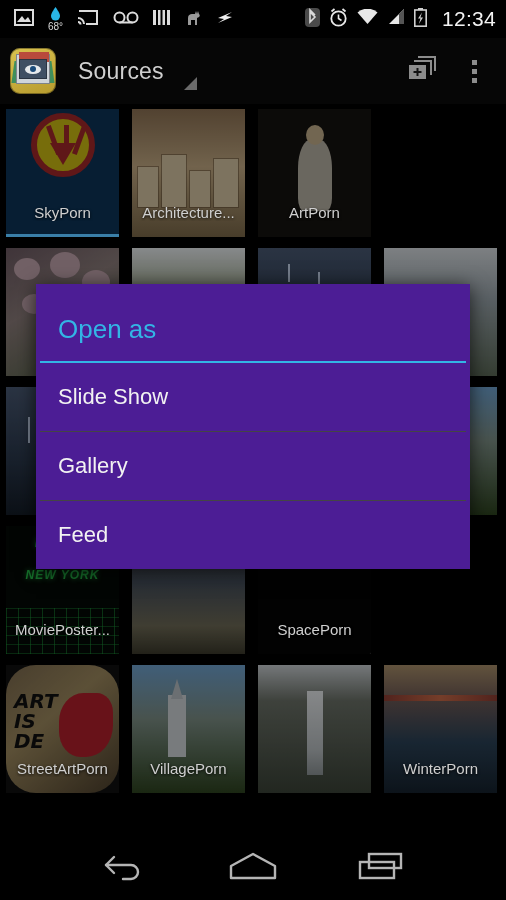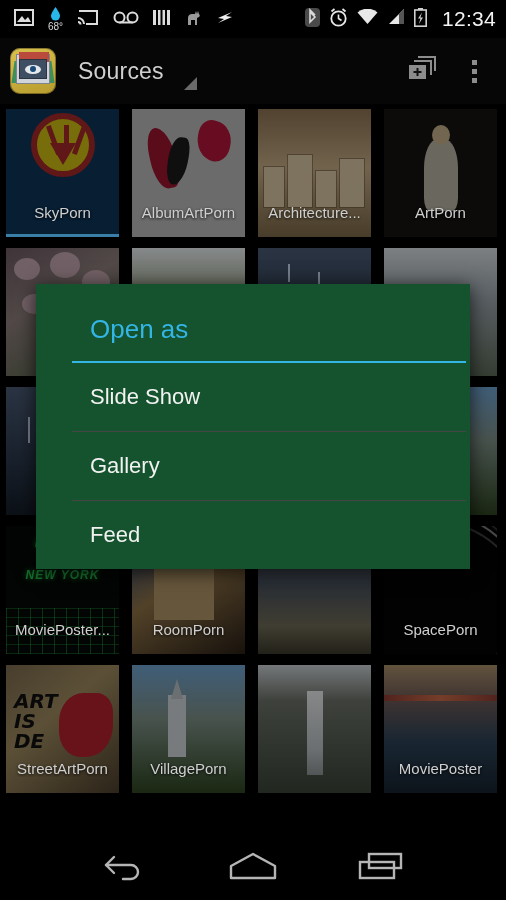--- a/index.html
+++ b/index.html
@@ -171,21 +171,21 @@
     position:absolute; left:22px; top:14px; width:60px; height:80px;
     background:#b09566; border-radius:30px 30px 0 0;
   }
   .t-sky { background:linear-gradient(180deg,#5d6673 0%,#47505c 45%,#6e6a56 78%,#3c3a2c 100%); }
   .t-space { background:#050505; }
   .t-space .ring {
     position:absolute; border:2px solid rgba(220,220,220,.55);
     border-radius:50%; left:-44px; top:-14px; width:190px; height:190px;
     transform:rotate(-24deg);
   }
-  .t-street { background:linear-gradient(140deg,#7d6b4f 0%,#9e8a5f 40%,#4c3f2c 100%); }
+  .t-street { background:linear-gradient(140deg,#7d6b4f 0%,#9e8a5f 40%,#4c3f2c 100%);border-radius:30px; }
   .t-street .red {
     position:absolute; right:6px; top:28px; width:54px; height:64px;
     background:#b3202c; border-radius:45% 30% 50% 40%;
   }
   .t-street .tag {
     position:absolute; left:8px; top:26px; color:#111; font-size:20px;
     font-weight:bold; line-height:20px; font-family:"DejaVu Sans", sans-serif;
   }
   .t-village { background:linear-gradient(180deg,#6fa2cf 0%,#7d8f86 42%,#2e4420 100%); }
   .t-village .castle {
@@ -206,21 +206,21 @@
   .t-winter { background:linear-gradient(180deg,#a98f6a 0%,#6e5a55 26%,#2b4257 60%,#16222e 100%); }
   .t-winter .sun {
     position:absolute; left:0; right:0; top:30px; height:6px;
     background:linear-gradient(90deg,#8c3d33,#c96a48,#8c3d33);
   }
 
   
   .scrim { position:absolute; inset:0; background:transparent; }
   .dialog {
     position:absolute; left:36px; top:284px; width:434px;
-    background:#14532d; box-shadow:0 3px 18px rgba(0,0,0,.7);padding-left:32px;
+    background:#4c1d95; box-shadow:0 3px 18px rgba(0,0,0,.7);
   }
   .dlg-title {
     color:#33b5e5; font-size:26px; padding:30px 22px 16px 22px;
     font-weight:400;
   }
   .dlg-rule { height:2px; background:#33b5e5; margin:0 4px; }
   .dlg-item {
     color:#f2f2f2; font-size:22px; padding:22px 22px; line-height:24px;
   }
   .dlg-sep { height:1px; background:#454545; margin:0 4px; }
@@ -364,29 +364,20 @@
               <div class="bar b1"></div>
               <div class="bar b2"></div>
               <div class="bar b3"></div>
               <div class="v"></div>
             </div>
       </div>
       <div class="dim"></div>
       <div class="label">SkyPorn</div>
     </div>
     <div class="tile">
-      <div class="thumb t-album">
-        <div class="blob1"></div>
-            <div class="blob2"></div>
-            <div class="blob3"></div>
-      </div>
-      <div class="dim"></div>
-      <div class="label">AlbumArtPorn</div>
-    </div>
-    <div class="tile">
       <div class="thumb t-arch">
         <div class="b" style="left:6px;width:20px;height:40px;"></div>
         <div class="b" style="left:30px;width:24px;height:52px;"></div>
         <div class="b" style="left:58px;width:20px;height:36px;"></div>
         <div class="b" style="left:82px;width:24px;height:48px;"></div>
       </div>
       <div class="dim"></div>
       <div class="label">Architecture...</div>
     </div>
     <div class="tile">
@@ -460,27 +451,20 @@
   <div class="grid-row">
     <div class="tile">
       <div class="thumb t-movie">
         <div class="grid-lines"></div>
         <div class="ln" style="top:10px;">ESCAPE</div>
         <div class="ln" style="top:26px;">FROM</div>
         <div class="ln" style="top:42px;">NEW YORK</div>
       </div>
       <div class="dim"></div>
       <div class="label">MoviePoster...</div>
-    </div>
-    <div class="tile">
-      <div class="thumb t-room">
-        <div class="arch"></div>
-      </div>
-      <div class="dim"></div>
-      <div class="label">RoomPorn</div>
     </div>
     <div class="tile">
       <div class="thumb t-sky"></div>
       <div class="dim"></div>
     </div>
     <div class="tile">
       <div class="thumb t-space">
         <div class="ring"></div>
         <div class="ring" style="left:-52px;top:-6px;width:198px;height:198px;opacity:.5;"></div>
         <div class="ring" style="left:-36px;top:-22px;width:176px;height:176px;opacity:.35;"></div>
@@ -515,21 +499,21 @@
       <div class="thumb t-water">
         <div class="fall"></div>
       </div>
       <div class="dim"></div>
     </div>
     <div class="tile">
       <div class="thumb t-winter">
         <div class="sun"></div>
       </div>
       <div class="dim"></div>
-      <div class="label">MoviePoster</div>
+      <div class="label">WinterPorn</div>
     </div>
   </div>
 
 </div>
 
 <div class="scrim"></div>
 <div class="dialog">
   <div class="dlg-title">Open as</div>
   <div class="dlg-rule"></div>
   <div class="dlg-item">Slide Show</div>

